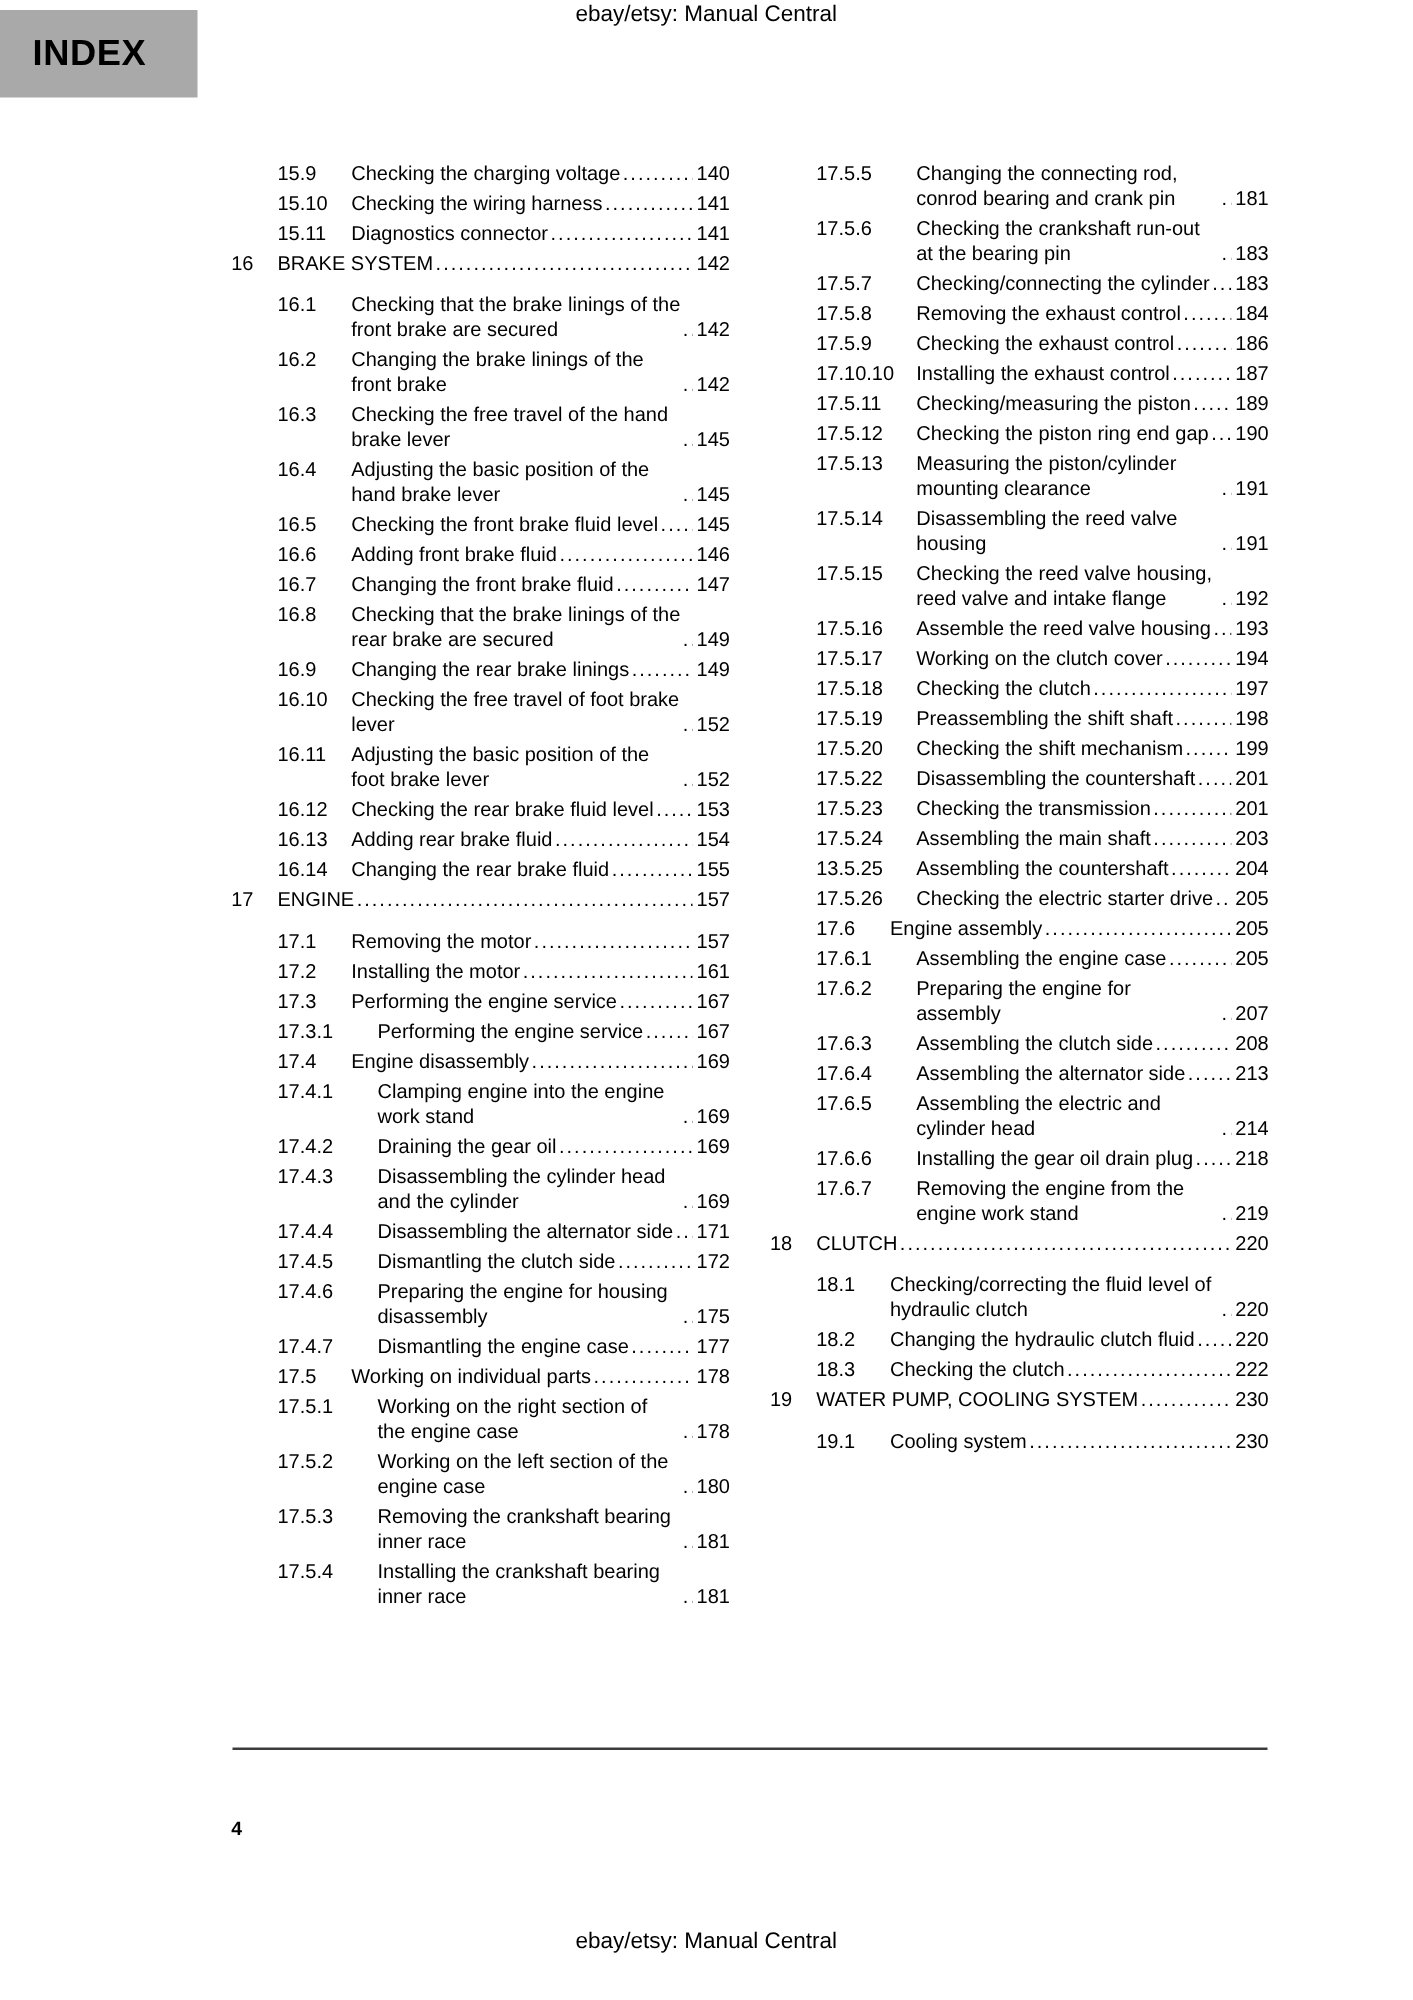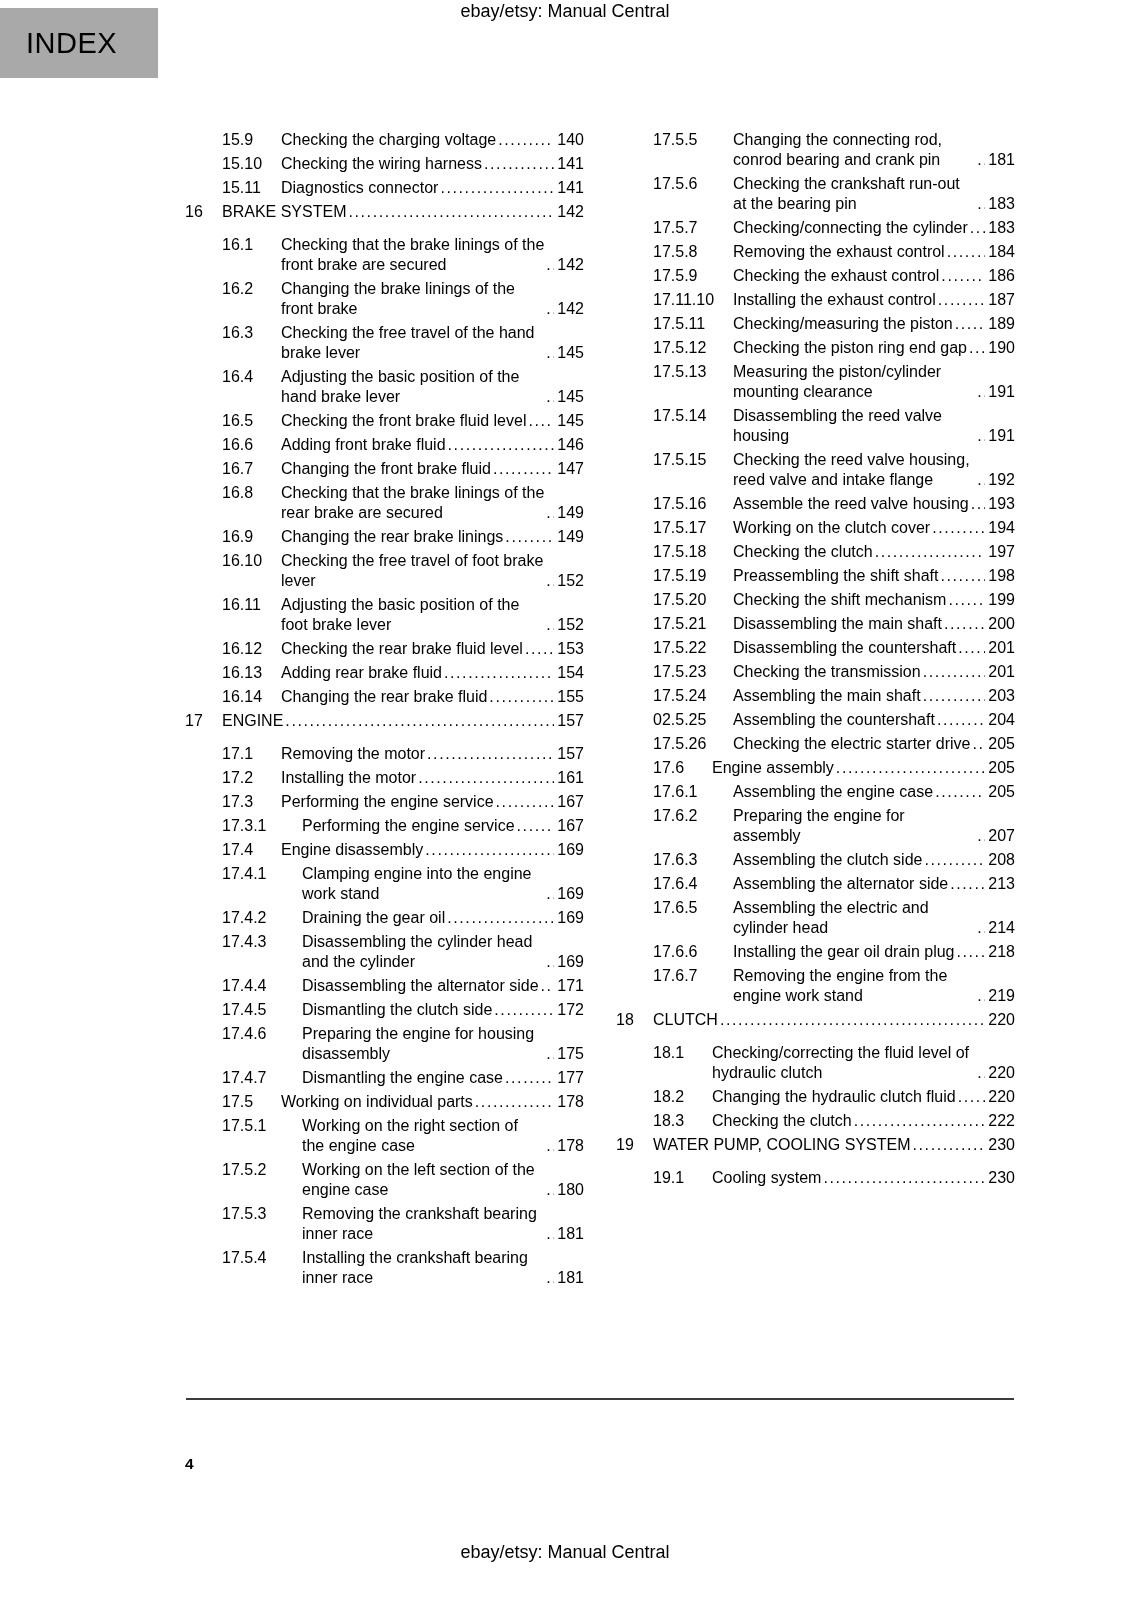--- a/index.html
+++ b/index.html
@@ -29,21 +29,21 @@
     left: 0;
     width: 158px;
     height: 70px;
     background: #a9a9a9;
     display: flex;
     align-items: center;
     padding-left: 26px;
   }
   .index-label {
     font-size: 29px;
-    font-weight: normal;
+    font-weight: bold;
     letter-spacing: 0.5px;
   }
 
   .toc {
     position: absolute;
     top: 130px;
     left: 185px;
     width: 830px;
     display: flex;
     gap: 32px;
@@ -435,21 +435,21 @@
       </div>
       <div class="toc-entry level-3">
         <span class="toc-num">17.5.9</span>
         <span class="toc-body">
           <span class="toc-title">Checking the exhaust control</span>
           <span class="toc-leader"></span>
           <span class="toc-page">186</span>
         </span>
       </div>
       <div class="toc-entry level-3">
-        <span class="toc-num">17.11.10</span>
+        <span class="toc-num">17.10.10</span>
         <span class="toc-body">
           <span class="toc-title">Installing the exhaust control</span>
           <span class="toc-leader"></span>
           <span class="toc-page">187</span>
         </span>
       </div>
       <div class="toc-entry level-3">
         <span class="toc-num">17.5.11</span>
         <span class="toc-body">
           <span class="toc-title">Checking/measuring the piston</span>
@@ -523,28 +523,20 @@
       </div>
       <div class="toc-entry level-3">
         <span class="toc-num">17.5.20</span>
         <span class="toc-body">
           <span class="toc-title">Checking the shift mechanism</span>
           <span class="toc-leader"></span>
           <span class="toc-page">199</span>
         </span>
       </div>
       <div class="toc-entry level-3">
-        <span class="toc-num">17.5.21</span>
-        <span class="toc-body">
-          <span class="toc-title">Disassembling the main shaft</span>
-          <span class="toc-leader"></span>
-          <span class="toc-page">200</span>
-        </span>
-      </div>
-      <div class="toc-entry level-3">
         <span class="toc-num">17.5.22</span>
         <span class="toc-body">
           <span class="toc-title">Disassembling the countershaft</span>
           <span class="toc-leader"></span>
           <span class="toc-page">201</span>
         </span>
       </div>
       <div class="toc-entry level-3">
         <span class="toc-num">17.5.23</span>
         <span class="toc-body">
@@ -555,21 +547,21 @@
       </div>
       <div class="toc-entry level-3">
         <span class="toc-num">17.5.24</span>
         <span class="toc-body">
           <span class="toc-title">Assembling the main shaft</span>
           <span class="toc-leader"></span>
           <span class="toc-page">203</span>
         </span>
       </div>
       <div class="toc-entry level-3">
-        <span class="toc-num">02.5.25</span>
+        <span class="toc-num">13.5.25</span>
         <span class="toc-body">
           <span class="toc-title">Assembling the countershaft</span>
           <span class="toc-leader"></span>
           <span class="toc-page">204</span>
         </span>
       </div>
       <div class="toc-entry level-3">
         <span class="toc-num">17.5.26</span>
         <span class="toc-body">
           <span class="toc-title">Checking the electric starter drive</span>

